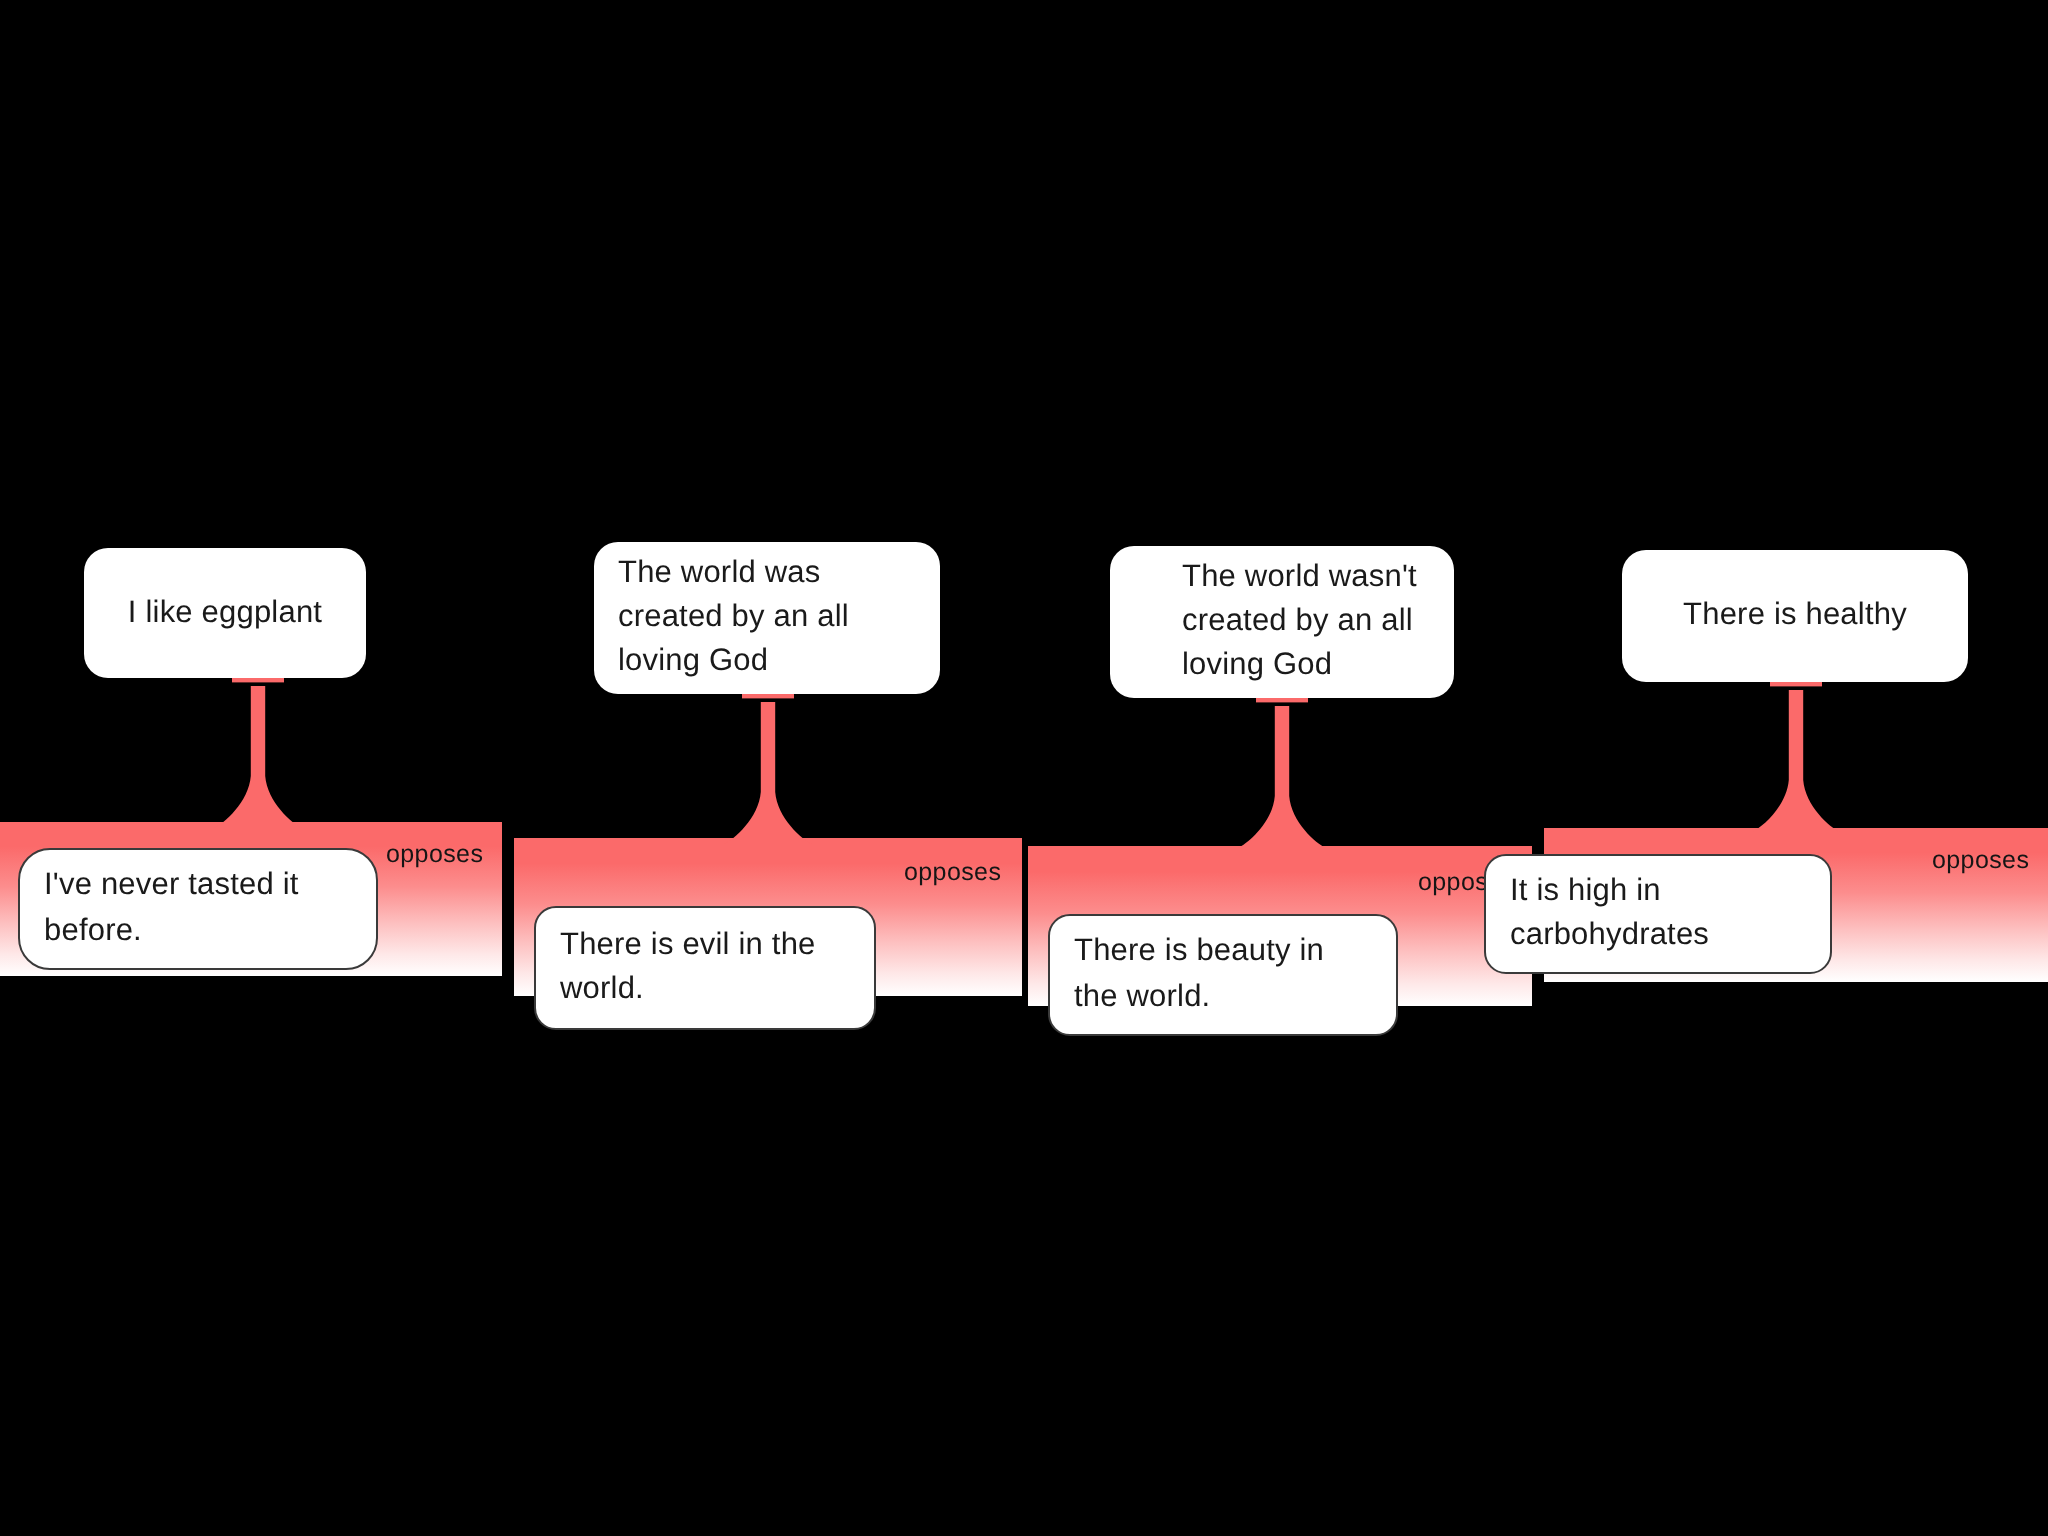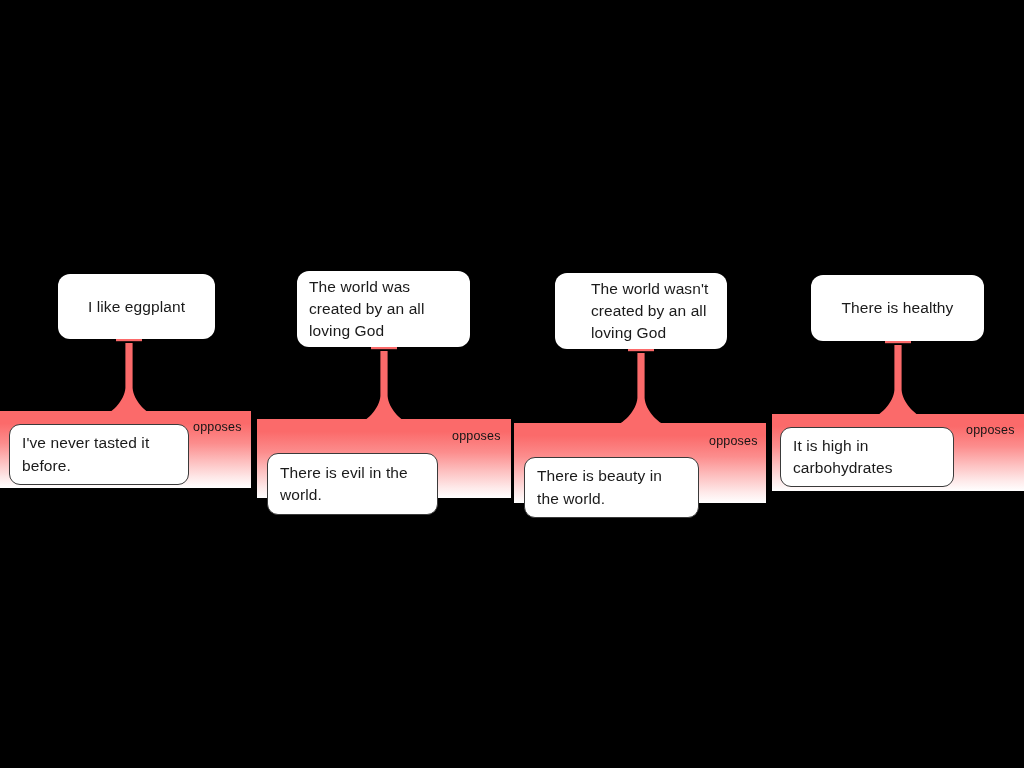--- a/index.html
+++ b/index.html
@@ -94,31 +94,31 @@
     display: block;
     white-space: pre-line;
   }
 </style>
 </head>
 <body>
 
 <div id="canvas" style="background: rgb(0, 0, 0);">
     <div class="relation-panel" style="left: 0px; top: 411px; width: 251px; height: 77px;"></div>
     <div class="relation-label" style="left: 193px; top: 420px;">opposes</div>
-    <div class="reason-box" style="left: 9px; top: 424px; width: 180px; height: 61px;">
+    <div class="reason-box" style="left: 9px; top: 424px; width: 180px; height: 61px; border-radius: 16px;">
       <span class="reason-text">I've never tasted it
 before.</span>
     </div>
     <div class="connector" style="left: 104px; top: 338px; width: 50px; height: 76px;">
       <svg width="50" height="76" viewBox="0 0 50 76">
         <rect x="12" y="0" width="26" height="3.2" fill="#fb6a6a"></rect>
         <path d="M 21.4 5 L 21.4 50 C 20.4 63, 8 73.8, 3 76 L 47 76 C 42 73.8, 29.6 63, 28.6 50 L 28.6 5 Z" fill="#fb6a6a"></path>
       </svg>
     </div>
-    <div class="claim-box centered" style="left: 42px; top: 274px; width: 157px; height: 65px; margin-left: 16px;">
+    <div class="claim-box centered" style="left: 42px; top: 274px; width: 141px; height: 65px;">
       <span class="claim-text">I like eggplant</span>
     </div>
     <div class="relation-panel" style="left: 257px; top: 419px; width: 254px; height: 79px;"></div>
     <div class="relation-label" style="left: 452px; top: 429px;">opposes</div>
     <div class="reason-box" style="left: 267px; top: 433px; width: 171px; height: 62px; margin-top: 20px;">
       <span class="reason-text">There is evil in the
 world.</span>
     </div>
     <div class="connector" style="left: 359px; top: 346px; width: 50px; height: 76px;">
       <svg width="50" height="76" viewBox="0 0 50 76">
@@ -143,21 +143,21 @@
         <path d="M 21.4 5 L 21.4 50 C 20.4 63, 8 73.8, 3 76 L 47 76 C 42 73.8, 29.6 63, 28.6 50 L 28.6 5 Z" fill="#fb6a6a"></path>
       </svg>
     </div>
     <div class="claim-box left" style="left: 555px; top: 273px; width: 172px; height: 76px; padding-left: 36px;">
       <span class="claim-text">The world wasn't
 created by an all
 loving God</span>
     </div>
     <div class="relation-panel" style="left: 772px; top: 414px; width: 252px; height: 77px;"></div>
     <div class="relation-label" style="left: 966px; top: 423px;">opposes</div>
-    <div class="reason-box" style="left: 780px; top: 427px; width: 174px; height: 60px;">
+    <div class="reason-box" style="left: 742px; top: 427px; width: 174px; height: 60px;">
       <span class="reason-text">It is high in
 carbohydrates</span>
     </div>
     <div class="connector" style="left: 873px; top: 340px; width: 50px; height: 76px;">
       <svg width="50" height="76" viewBox="0 0 50 76">
         <rect x="12" y="0" width="26" height="3.2" fill="#fb6a6a"></rect>
         <path d="M 21.4 5 L 21.4 50 C 20.4 63, 8 73.8, 3 76 L 47 76 C 42 73.8, 29.6 63, 28.6 50 L 28.6 5 Z" fill="#fb6a6a"></path>
       </svg>
     </div>
     <div class="claim-box centered" style="left: 811px; top: 275px; width: 173px; height: 66px;">

